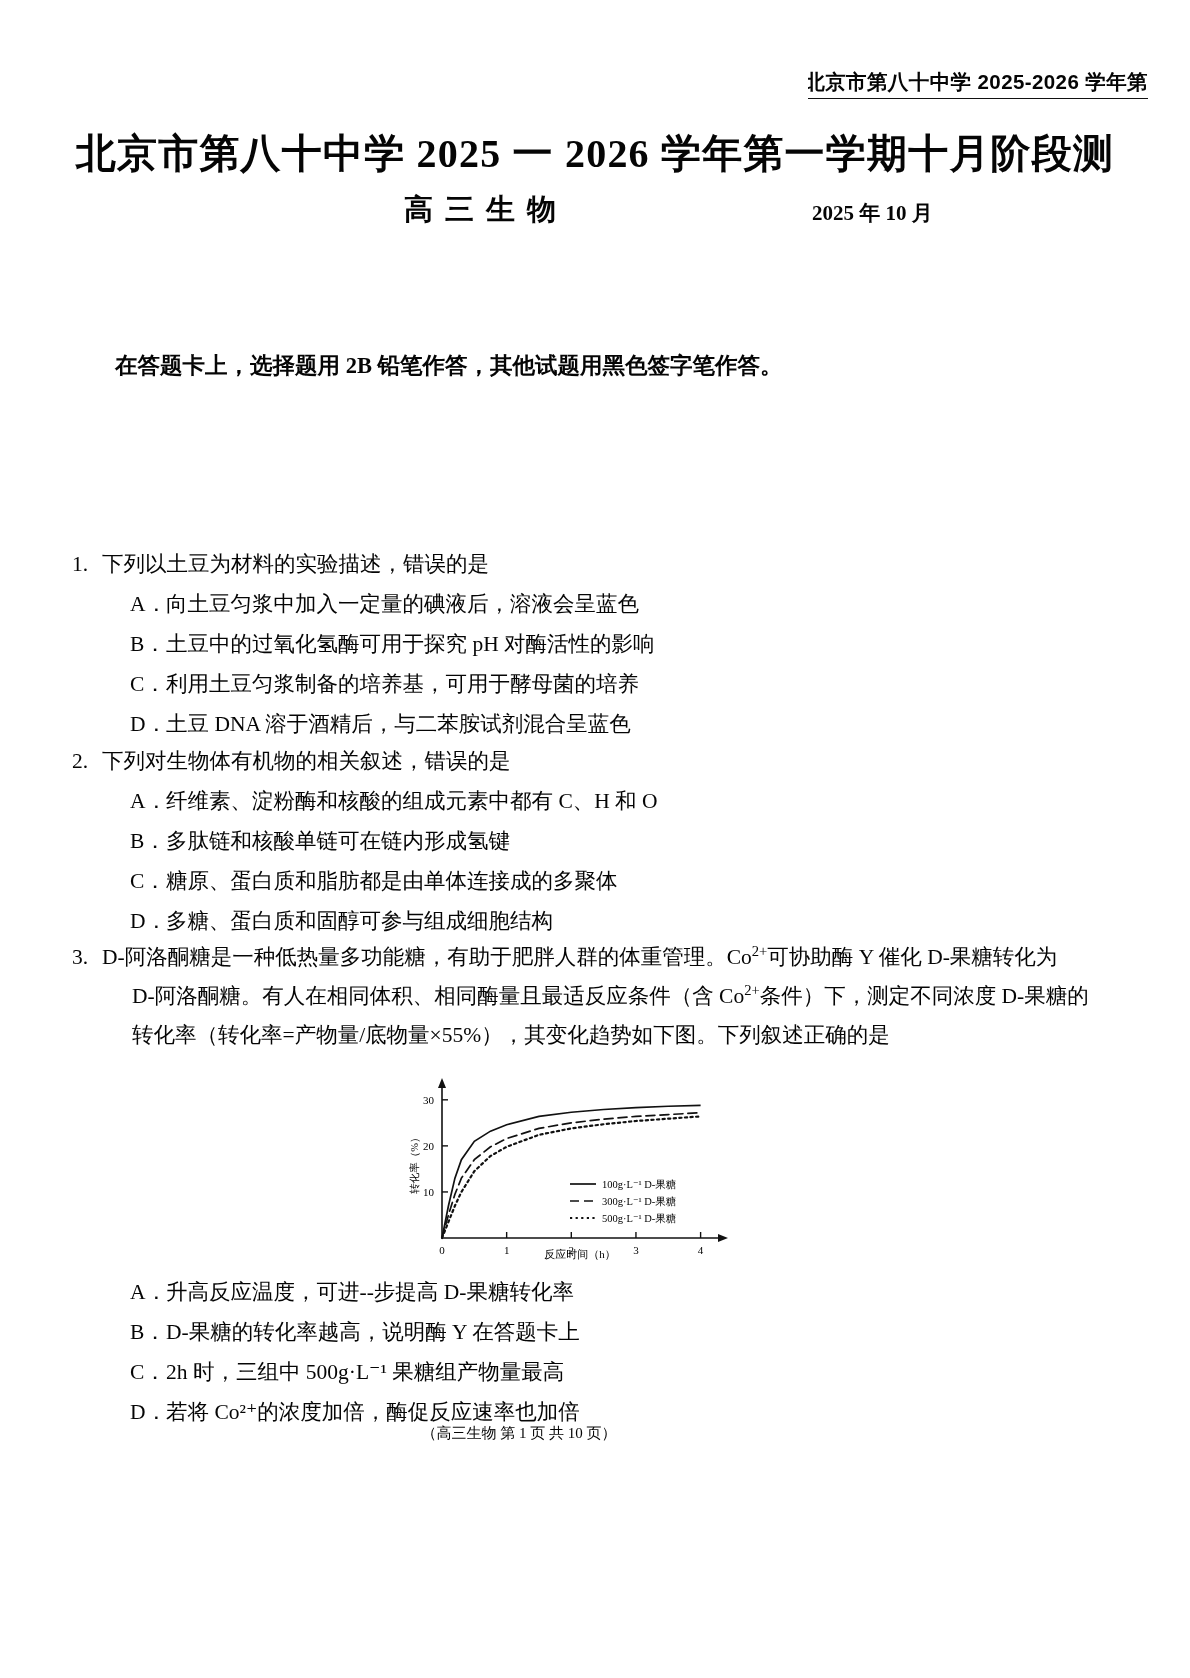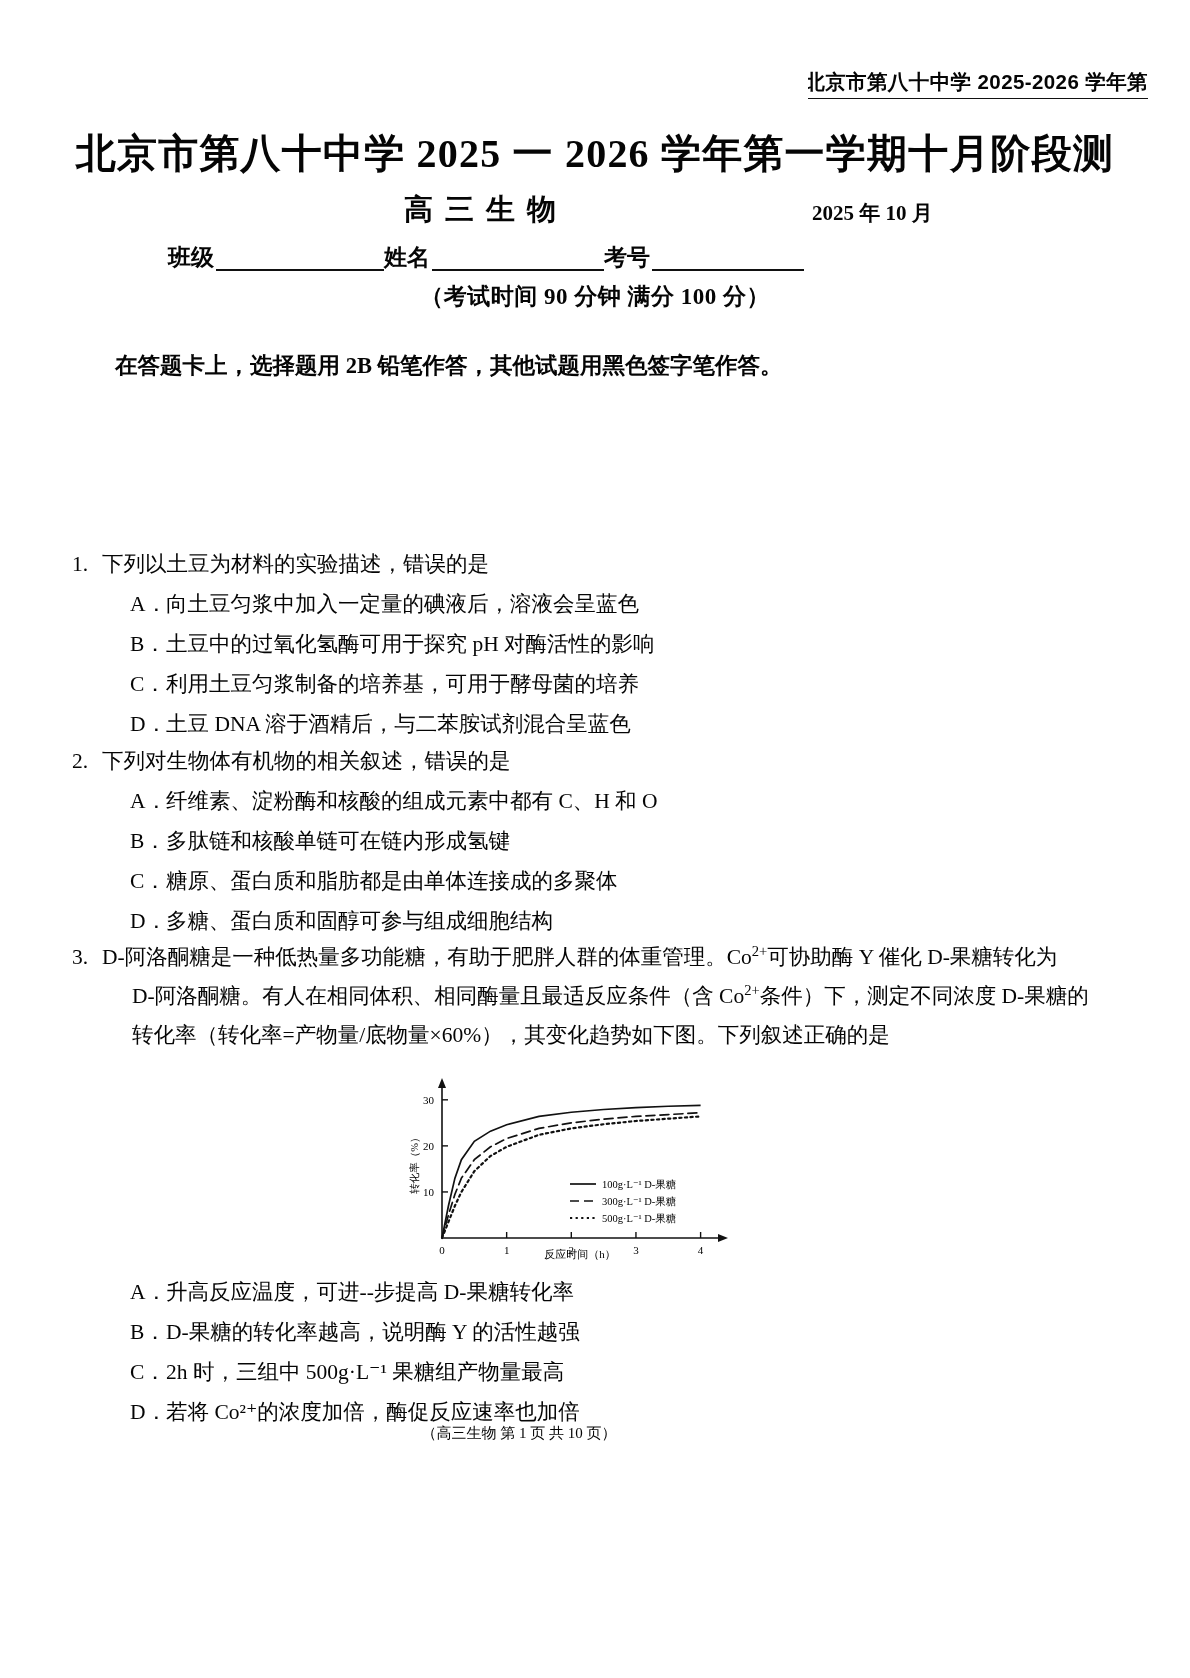--- a/index.html
+++ b/index.html
@@ -177,30 +177,21 @@
 <div class="page">
 
   <div class="running-header">
     <span>北京市第八十中学 2025-2026 学年第</span>
   </div>
 
   <div class="title-main">北京市第八十中学 2025 一 2026 学年第一学期十月阶段测</div>
   <div class="title-sub">高三生物</div>
   <div class="title-date">2025 年 10 月</div>
 
-  <div class="idline">
-    <span class="lbl">班级</span>
-    <span class="rule r1"></span>
-    <span class="lbl">姓名</span>
-    <span class="rule r2"></span>
-    <span class="lbl">考号</span>
-    <span class="rule r3"></span>
-  </div>
-
-  <div class="exam-meta">（考试时间 90 分钟 满分 100 分）</div>
+
 
   <div class="notice">
     <span class="l2">在答题卡上，选择题用 2B 铅笔作答，其他试题用黑色签字笔作答。</span>
   </div>
 
 
   <div class="qblock" style="top:545px;">
     <div class="q-stem">
       <span class="num">1.</span>
       <span class="txt">下列以土豆为材料的实验描述，错误的是</span>
@@ -245,21 +236,21 @@
       <span class="otext">多糖、蛋白质和固醇可参与组成细胞结构</span>
     </div>
   </div>
 
   <div class="qblock" style="top:938px;">
     <div class="q-stem">
       <span class="num">3.</span>
       <span class="txt">
         <span>D-阿洛酮糖是一种低热量多功能糖，有助于肥胖人群的体重管理。Co</span><sup>2+</sup><span>可协助酶 Y 催化 D-果糖转化为</span>
         <span class="cont"><span>D-阿洛酮糖。有人在相同体积、相同酶量且最适反应条件（含 Co</span><sup>2+</sup><span>条件）下，测定不同浓度 D-果糖的</span></span>
-        <span class="cont">转化率（转化率=产物量/底物量×60%），其变化趋势如下图。下列叙述正确的是</span>
+        <span class="cont">转化率（转化率=产物量/底物量×55%），其变化趋势如下图。下列叙述正确的是</span>
       </span>
     </div>
   </div>
 
   <div class="figure-wrap">
     <svg id="chart-svg" width="340" height="192" viewBox="0 0 340 192" font-family="Liberation Serif, DejaVu Serif, serif">
 
       <line x1="40" y1="170" x2="40" y2="18" stroke="#111" stroke-width="1.6"></line>
       <polygon points="40,10 36,20 44,20" fill="#111"></polygon>
 
@@ -300,21 +291,21 @@
     </svg>
   </div>
 
   <div class="qblock" style="top:1272px;">
     <div class="opt">
       <span class="oletter">A．</span>
       <span class="otext">升高反应温度，可进--步提高 D-果糖转化率</span>
     </div>
     <div class="opt">
       <span class="oletter">B．</span>
-      <span class="otext">D-果糖的转化率越高，说明酶 Y 的活性越强</span>
+      <span class="otext">D-果糖的转化率越高，说明酶 Y 在答题卡上</span>
     </div>
     <div class="opt">
       <span class="oletter">C．</span>
       <span class="otext">2h 时，三组中 500g·L⁻¹ 果糖组产物量最高</span>
     </div>
     <div class="opt">
       <span class="oletter">D．</span>
       <span class="otext">若将 Co²⁺的浓度加倍，酶促反应速率也加倍</span>
     </div>
   </div>

